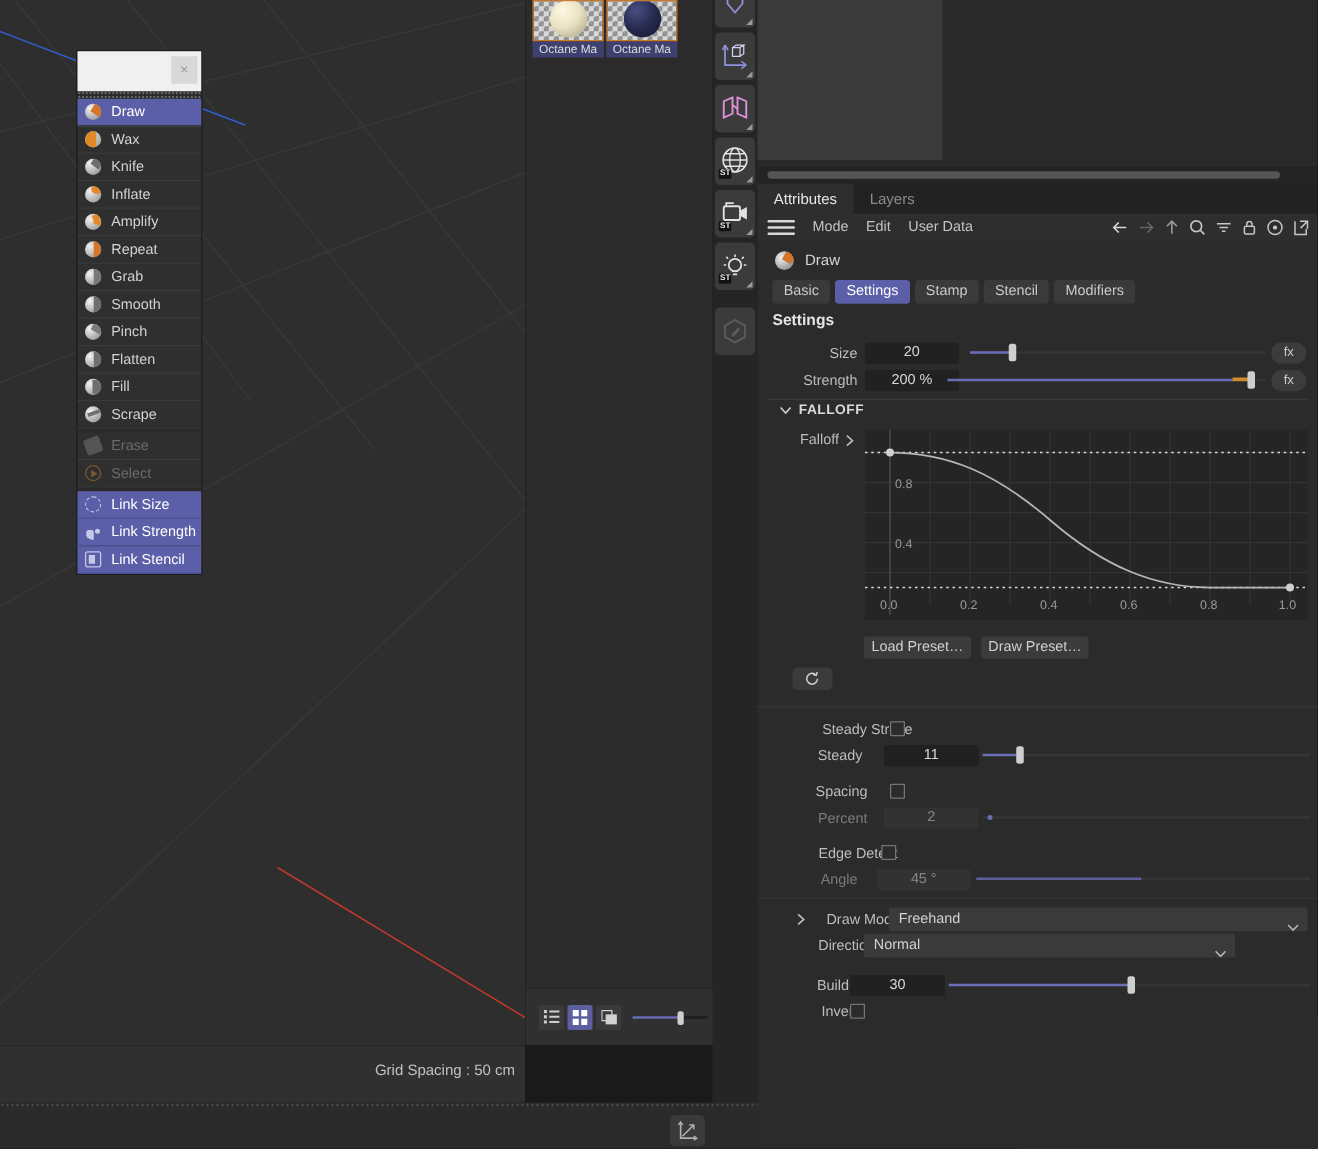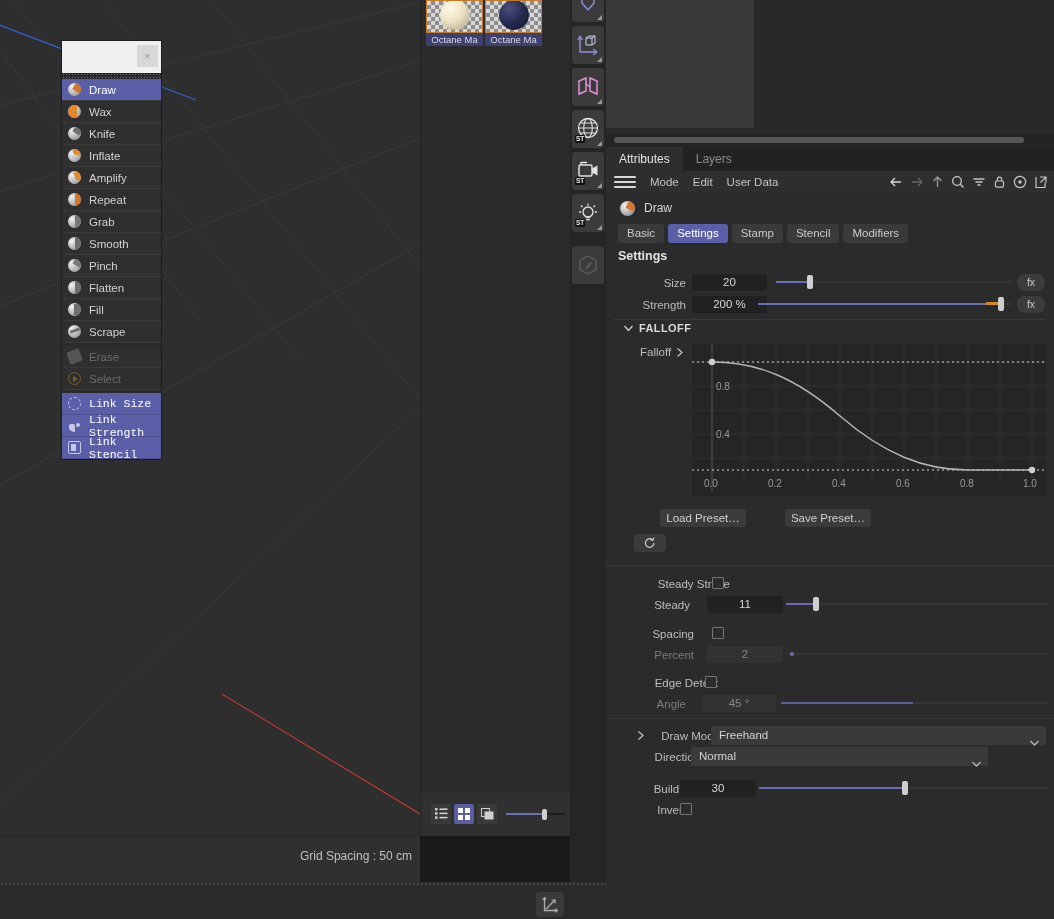--- a/index.html
+++ b/index.html
@@ -275,21 +275,21 @@
   }
   .tm-item {
     height: 22px; display: flex; align-items: center;
     border-bottom: 1px solid #3a3a3a; padding-left: 6px; gap: 8px;
   }
   .tm-item .lbl { font-size: 11.5px; color: #d2d2d2; }
   .tm-item.sel { background: #5b5fa8; }
   .tm-item.sel .lbl { color: #ffffff; }
   .tm-item.disabled .lbl { color: #6b6b6b; }
   .tm-item.link { background: #5b5fa8; border-bottom: 1px solid #4b4f90; }
-  .tm-item.link .lbl { color: #ffffff; font-family: Liberation Mono, monospace; }
+  .tm-item.link .lbl { color: #ffffff; }
   .tm-sep { height: 3px; background: #2a2a2a; }
   .ball {
     width: 13px; height: 13px; border-radius: 50%; flex: 0 0 13px;
     position: relative; overflow: hidden;
   }
 </style>
 </head>
 <body>
 
 <div id="root">
@@ -581,22 +581,22 @@
 
       <text x="12" y="143" fill="#9a9a9a" font-size="10" font-family="Liberation Sans, sans-serif">0.0</text>
       <text x="76" y="143" fill="#9a9a9a" font-size="10" font-family="Liberation Sans, sans-serif">0.2</text>
       <text x="140" y="143" fill="#9a9a9a" font-size="10" font-family="Liberation Sans, sans-serif">0.4</text>
       <text x="204" y="143" fill="#9a9a9a" font-size="10" font-family="Liberation Sans, sans-serif">0.6</text>
       <text x="268" y="143" fill="#9a9a9a" font-size="10" font-family="Liberation Sans, sans-serif">0.8</text>
       <text x="331" y="143" fill="#9a9a9a" font-size="10" font-family="Liberation Sans, sans-serif">1.0</text>
     </svg>
   </div>
 
-  <div class="preset-btn" style="left:660px; width:86px;">Load Preset…</div>
-  <div class="preset-btn" style="left:785px; width:86px;">Save Preset…</div>
+  <div class="preset-btn" style="left:691px; width:86px;">Load Preset…</div>
+  <div class="preset-btn" style="left:785px; width:86px;">Draw Preset…</div>
 
   <div id="reset-btn">
     <svg width="12" height="12">
       <path d="M10 6 A4.3 4.3 0 1 1 8.2 2.5" fill="none" stroke="#cfcfcf" stroke-width="1.2"></path>
       <path d="M9.8 0.6 L9 3.2 L6.4 2.6" fill="none" stroke="#cfcfcf" stroke-width="1.2"></path>
     </svg>
   </div>
 
   <div id="sep2"></div>
 

